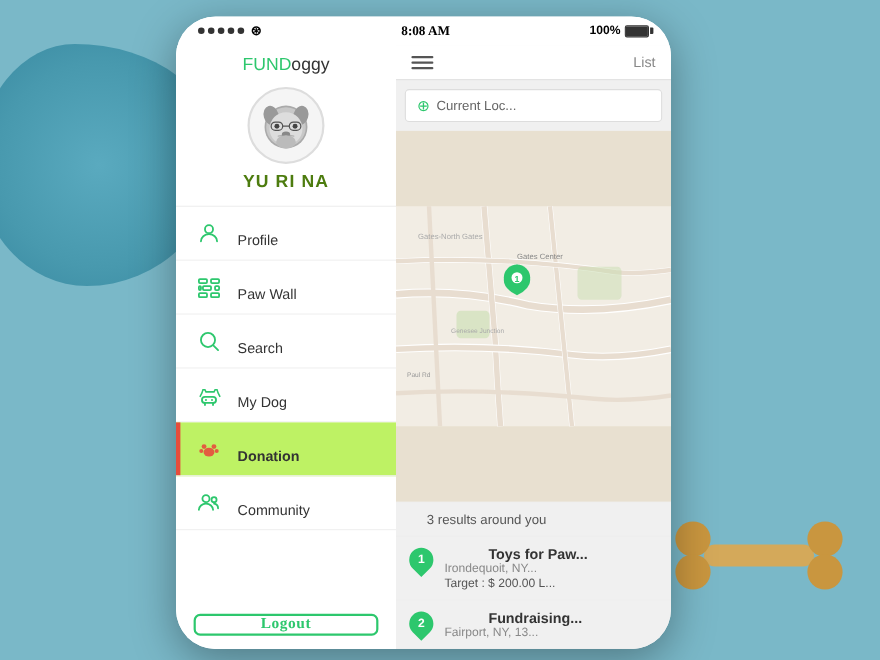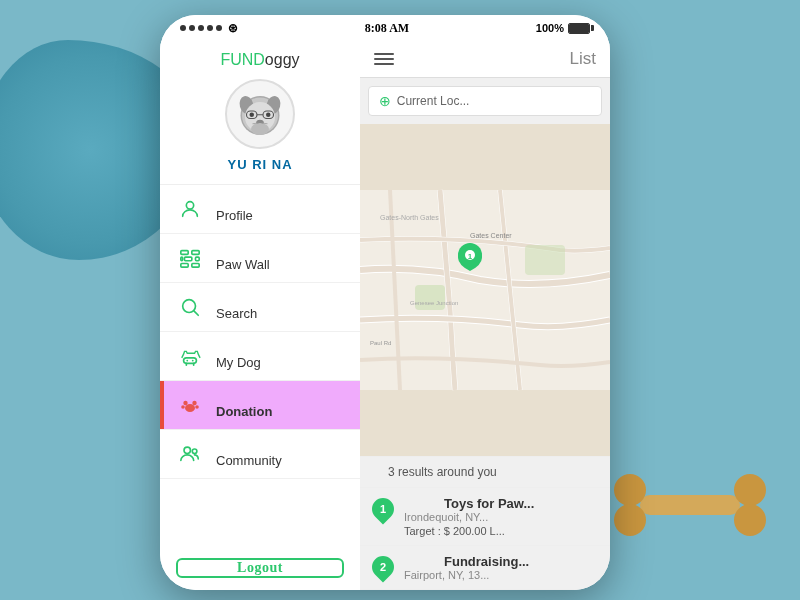--- a/index.html
+++ b/index.html
@@ -119,43 +119,43 @@
       margin-bottom: 8px;
       overflow: hidden;
     }
 
     .dog-svg {
       width: 60px;
       height: 60px;
     }
 
     .user-name {
-      font-size: 13px;
+      font-size: 16px;
       font-weight: 700;
-      color: #0369a1;
+      color: #4d7c0f;
       letter-spacing: 1px;
       margin-bottom: 4px;
     }
 
     
     .menu-items {
       flex: 1;
       overflow-y: auto;
     }
 
     .menu-item {
       display: flex;
       align-items: flex-end;
       padding: 10px 16px;
       border-bottom: 1px solid #f0f0f0;
       cursor: pointer;
       position: relative;
     }
     .menu-item.active {
-      background: #f0abfc;
+      background: #bef264;
     }
     .menu-item.active::before {
       content: '';
       position: absolute;
       left: 0;
       top: 0;
       bottom: 0;
       width: 4px;
       background: #e74c3c;
     }
@@ -215,21 +215,21 @@
       border-bottom: 1px solid #ddd;
       flex-shrink: 0;
     }
 
     .hamburger-btn {
       display: flex; flex-direction: column; gap: 3px; cursor: pointer;
     }
     .hamburger-line { width: 20px; height: 2px; background: #555; border-radius: 2px; }
 
     .list-tab {
-      font-size: 17px;
+      font-size: 13px;
       color: #888;
       font-weight: 500;
     }
 
     
     .location-bar {
       background: #fff;
       border: 1px solid #ddd;
       border-radius: 4px;
       margin: 8px;

